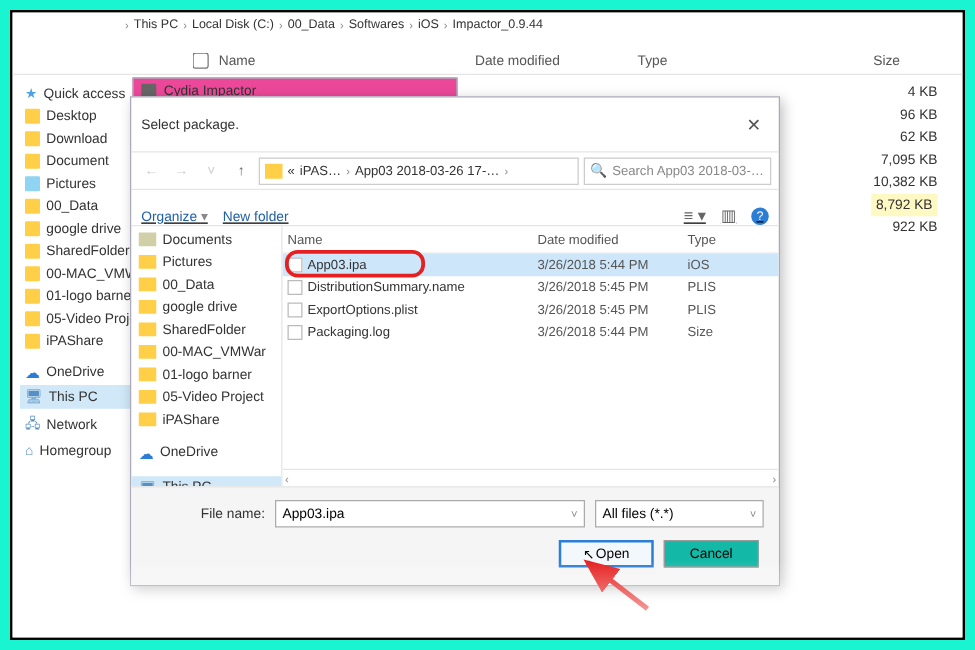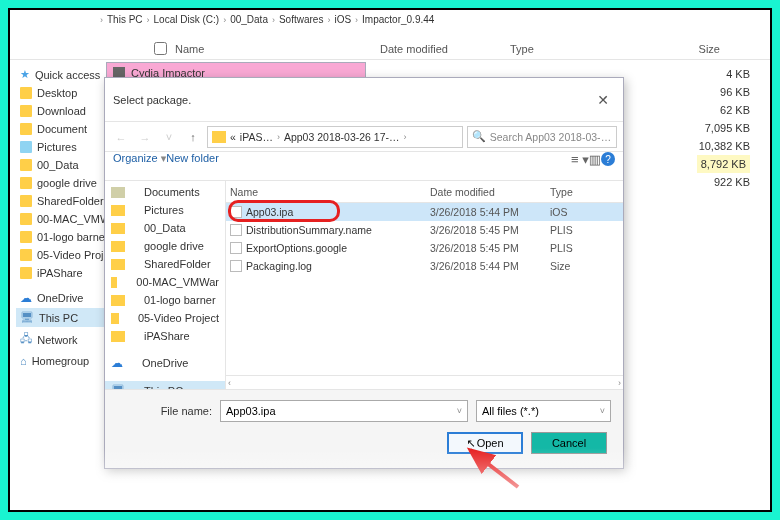--- a/index.html
+++ b/index.html
@@ -64,21 +64,21 @@
     .ic-pic { background: #8fd4f2; border-radius: 1px; }
     .ic-cloud { color: #2b7dd6; font-size: 12px; }
     .ic-pc { color: #5690c4; font-size: 11px; }
     .ic-net { color: #5690c4; font-size: 11px; }
     .ic-home { color: #5690c4; font-size: 11px; }
 
     
     .cydia {
       position: absolute; top: 52px; left: 96px;
       width: 260px; height: 22px;
-      background: #f9a8d4; border: 1px solid #aab;
+      background: #ec4899; border: 1px solid #aab;
       font-size: 11px; display: flex; align-items: center;
       padding-left: 6px; color: #333;
     }
     .cydia .ci-icon { width: 12px; height: 12px; background: #666; margin-right: 6px; }
 
     
     .dialog {
       position: absolute; top: 67px; left: 94px;
       width: 520px; height: 392px;
       background: #fff;
@@ -106,39 +106,41 @@
     }
     .nav-breadcrumb .fic { width: 14px; height: 12px; background: #ffcf48; }
     .nav-breadcrumb .chev { color: #888; font-size: 9px; }
     .nav-search {
       width: 150px; height: 22px; border: 1px solid #ccc;
       display: flex; align-items: center; padding: 0 4px; gap: 4px;
       font-size: 10.5px; color: #888;
     }
     .nav-search .sic { color: #888; font-size: 11px; }
     .dlg-toolbar {
-      height: 28px; display: flex; align-items: flex-start; padding: 0 8px;
+      height: 28px; display: flex; align-items: flex-end; padding: 0 8px;
+      gap: 12px;
+      text-decoration: underline;
     }
     .dlg-toolbar .org { color: #1e5fa5; cursor: pointer; }
     .dlg-toolbar .newf { color: #1e5fa5; cursor: pointer; }
     .dlg-toolbar .spacer { flex: 1; }
     .dlg-toolbar .view-ic { color: #666; font-size: 13px; cursor:pointer; }
     .dlg-toolbar .help-ic {
       width: 14px; height: 14px; border-radius: 50%; background: #2b7dd6;
       color: #fff; font-size: 10px; display:flex; align-items:center; justify-content:center;
     }
     .dlg-body {
       flex: 1; display: flex; border-top: 1px solid #e5e5e5;
       min-height: 0;
     }
     .dlg-tree {
       width: 120px; overflow: hidden;
       font-size: 11px; color: #333; padding-top: 2px;
     }
-    .dlg-tree .item { padding: 3px 6px; display:flex; align-items:center; gap:19px; white-space:nowrap; }
+    .dlg-tree .item { padding: 3px 6px; display:flex; align-items:flex-start; gap:5px; white-space:nowrap; }
     .dlg-tree .item .fic { width:14px; height:11px; background:#ffcf48; }
     .dlg-tree .item .fic.doc { background:#d0cfa8; }
     .dlg-tree .item.sel { background:#d0e8f7; }
     .dlg-files {
       flex: 1; border-left: 1px solid #e5e5e5; display:flex; flex-direction:column;
       overflow: hidden;
     }
     .files-head {
       height: 22px; display:flex; align-items:center; border-bottom:1px solid #e5e5e5;
       font-size: 10.5px; color:#555; padding-left: 4px;
@@ -405,21 +407,21 @@
             <div class="c-name">
                 <span class="file-ic"></span>
                 <span>DistributionSummary.name</span>
               </div>
             <div class="c-date">3/26/2018 5:45 PM</div>
             <div class="c-type">PLIS</div>
           </div>
           <div class="file-row">
             <div class="c-name">
                 <span class="file-ic"></span>
-                <span>ExportOptions.google</span>
+                <span>ExportOptions.plist</span>
               </div>
             <div class="c-date">3/26/2018 5:45 PM</div>
             <div class="c-type">PLIS</div>
           </div>
           <div class="file-row">
             <div class="c-name">
                 <span class="file-ic"></span>
                 <span>Packaging.log</span>
               </div>
             <div class="c-date">3/26/2018 5:44 PM</div>

